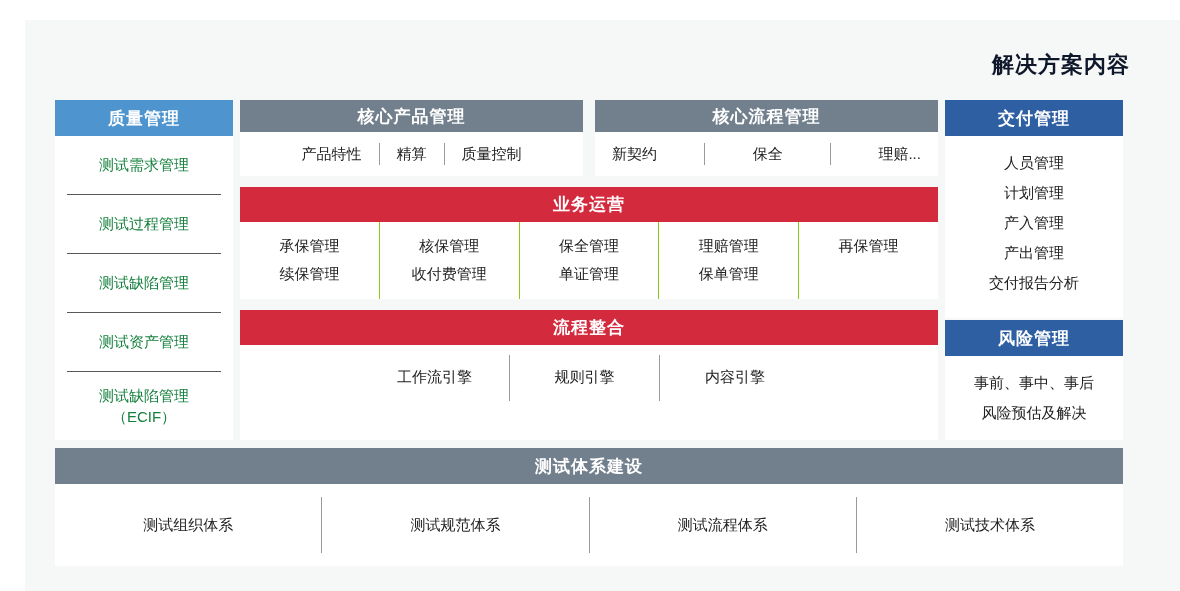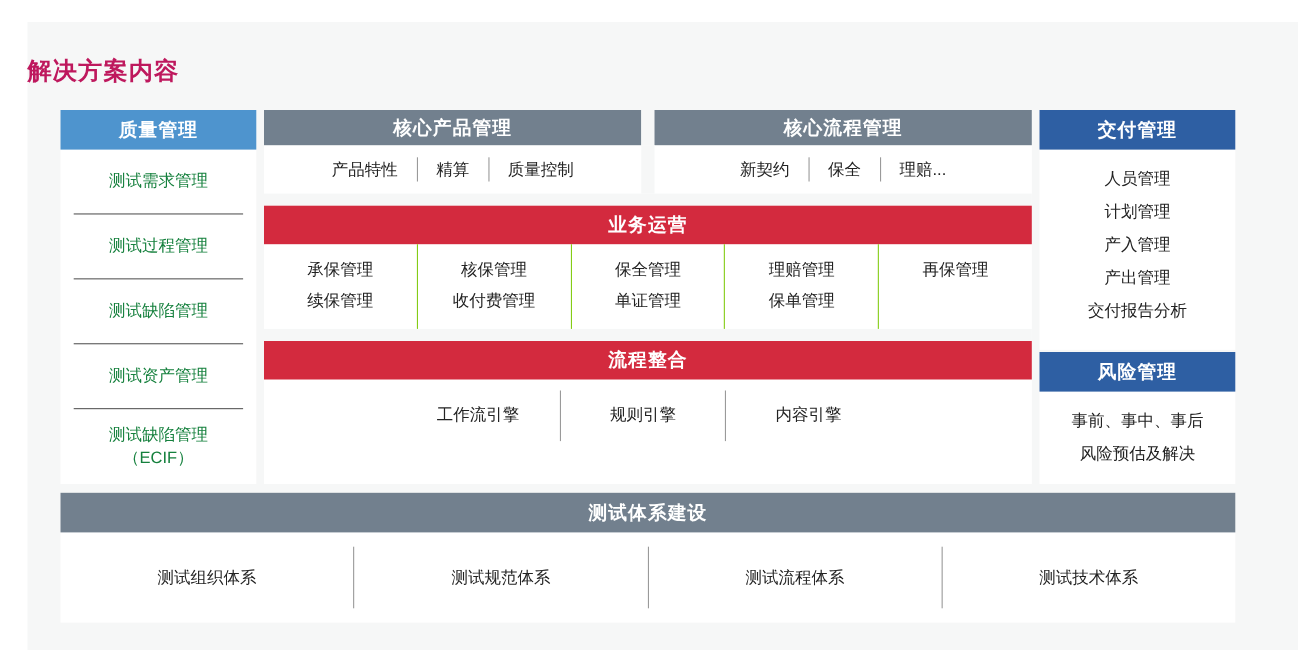--- a/index.html
+++ b/index.html
@@ -13,24 +13,24 @@
   }
   #canvas {
     position: absolute;
     left: 25px; top: 20px;
     width: 1155px; height: 571px;
     background: #f6f7f7;
   }
   .page-title {
     position: absolute;
     left: 0; top: 30px; width: 1105px;
-    text-align: left;
+    text-align: right;
     font-size: 22px;
     font-weight: bold;
-    color: #be185d;
+    color: #0f172a;
     letter-spacing: 1px;
   }
 
   
   .card {
     position: absolute;
     background: #ffffff;
     box-sizing: border-box;
   }
   .bar {
@@ -83,21 +83,21 @@
   .subhead.b { width: 343px; }
 
   .chip-row {
     display: flex;
     align-items: center;
     height: 44px;
     box-sizing: border-box;
   }
   .chip-row.a { width: 343px; justify-content: center; }
   .chip-row.gapcell { width: 12px; background: #f6f7f7; height: 44px; }
-  .chip-row.b { width: 343px; justify-content: center; }
+  .chip-row.b { width: 343px; justify-content: space-between; }
   .chip {
     font-size: 15px;
     color: #222;
     padding: 0 17px;
     white-space: nowrap;
   }
   .vsep {
     width: 1px;
     height: 22px;
     background: #9a9a9a;

